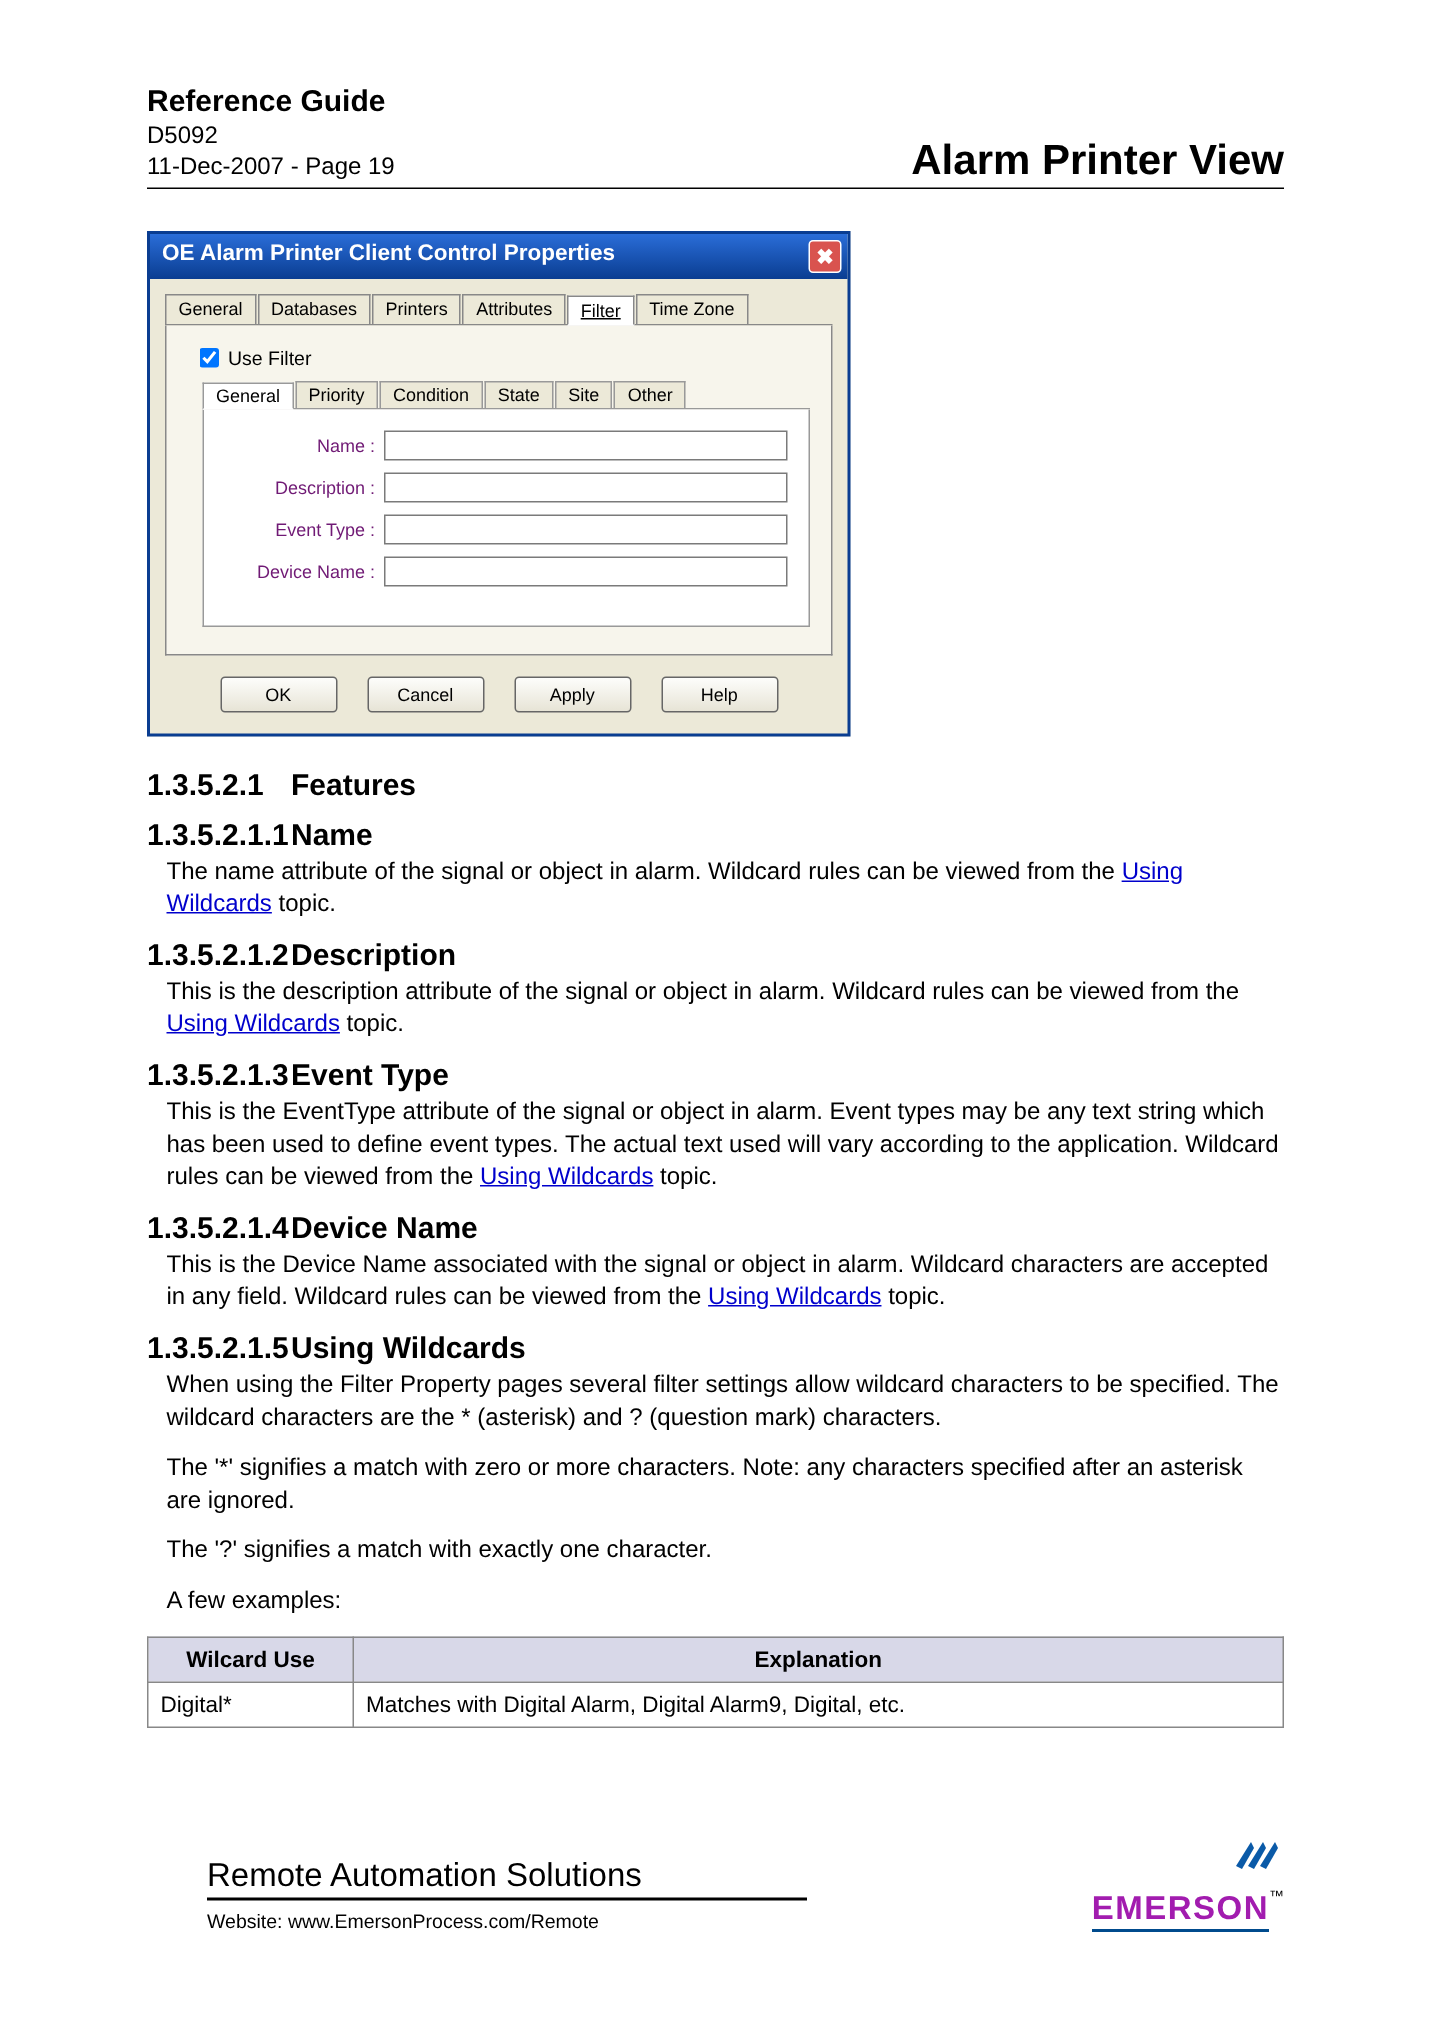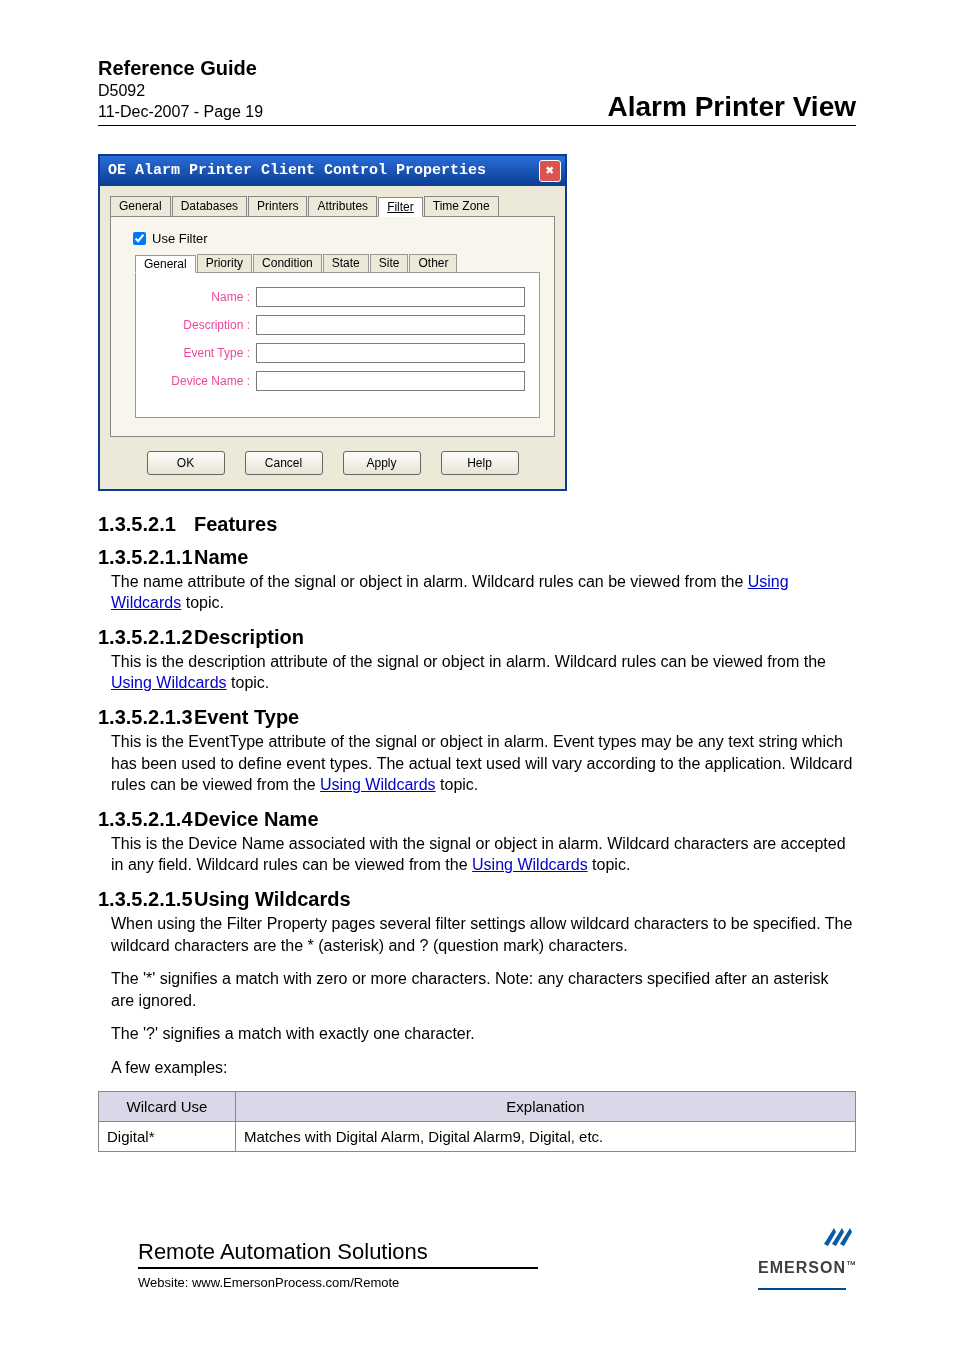--- a/index.html
+++ b/index.html
@@ -34,23 +34,21 @@
     font-family: Tahoma, Arial, sans-serif;
     font-size: 13px;
   }
   .dialog-title {
     background: linear-gradient(#2a6dd8,#0a3d91);
     color: #fff;
     font-weight: bold;
     padding: 4px 4px 4px 8px;
     display: flex;
     justify-content: space-between;
-    align-items: center;
     font-size: 15px;
-    font-family: Liberation Mono, monospace;
   }
   .close-btn {
     width: 20px; height: 20px;
     background: #d9534f;
     border: 1px solid #fff;
     border-radius: 3px;
     color: #fff;
     font-weight: bold;
     display: flex; align-items: center; justify-content: center;
     font-size: 14px;
@@ -87,21 +85,21 @@
   }
   .subtab.active { background: #fff; top:1px; position: relative; border-bottom: 1px solid #fff;}
   .subtab-body {
     border: 1px solid #999;
     border-top: none;
     background: #fff;
     padding: 14px 14px 18px 14px;
     margin-left: 6px;
   }
   .form-row { display: flex; align-items: center; margin-bottom: 8px; }
-  .form-row label { width: 100px; text-align: right; margin-right: 6px; font-size: 12px; color:#ec4899;}
+  .form-row label { width: 100px; text-align: right; margin-right: 6px; font-size: 12px; color:#701a75;}
   .form-row input[type=text] {
     flex: 1; height: 18px; border: 1px solid #7a7a7a; background: #fff; font-size: 12px; padding: 0 3px;
   }
   .button-row { display: flex; justify-content: center; gap: 20px; margin-top: 14px; }
   .winbtn {
     min-width: 78px; height: 24px;
     border: 1px solid #666;
     background: linear-gradient(#fdfdfb,#e7e4d6);
     border-radius: 3px;
     font-size: 12px;
@@ -118,21 +116,21 @@
     margin-top: 4px;
     font-size: 15px;
   }
   table.wc th, table.wc td {
     border: 1px solid #888;
     padding: 6px 8px;
     text-align: left;
   }
   table.wc th {
     background: #d8d8e8;
-    font-weight: normal;
+    font-weight: bold;
     text-align: center;
   }
   table.wc th:first-child { width: 120px; }
   .footer {
     margin-top: 70px;
     display: flex;
     justify-content: space-between;
     align-items: flex-end;
     margin-left: 40px;
   }
@@ -140,22 +138,22 @@
     font-size: 22px;
     border-bottom: 2px solid #000;
     padding-bottom: 2px;
     margin-bottom: 6px;
     width: 400px;
   }
   .footer-left .site { font-size: 13px; }
   .emerson-logo { text-align: right; }
   .emerson-logo .mark { font-size: 28px; color:#0a3d91; letter-spacing: -1px; }
   .emerson-logo .word {
-    font-size: 16px; font-weight: bold; color:#404040; letter-spacing: 1px;
-    border-bottom: 2px solid #004b8d; display:inline-block; padding-bottom:11px;
+    font-size: 22px; font-weight: bold; color:#a21caf; letter-spacing: 1px;
+    border-bottom: 2px solid #004b8d; display:inline-block; padding-bottom:1px;
   }
   .emerson-tm { font-size: 10px; vertical-align: top; }
 </style>
 </head>
 <body>
 
 <div class="page">
 
   <div class="header-row">
     <div class="header-left">

